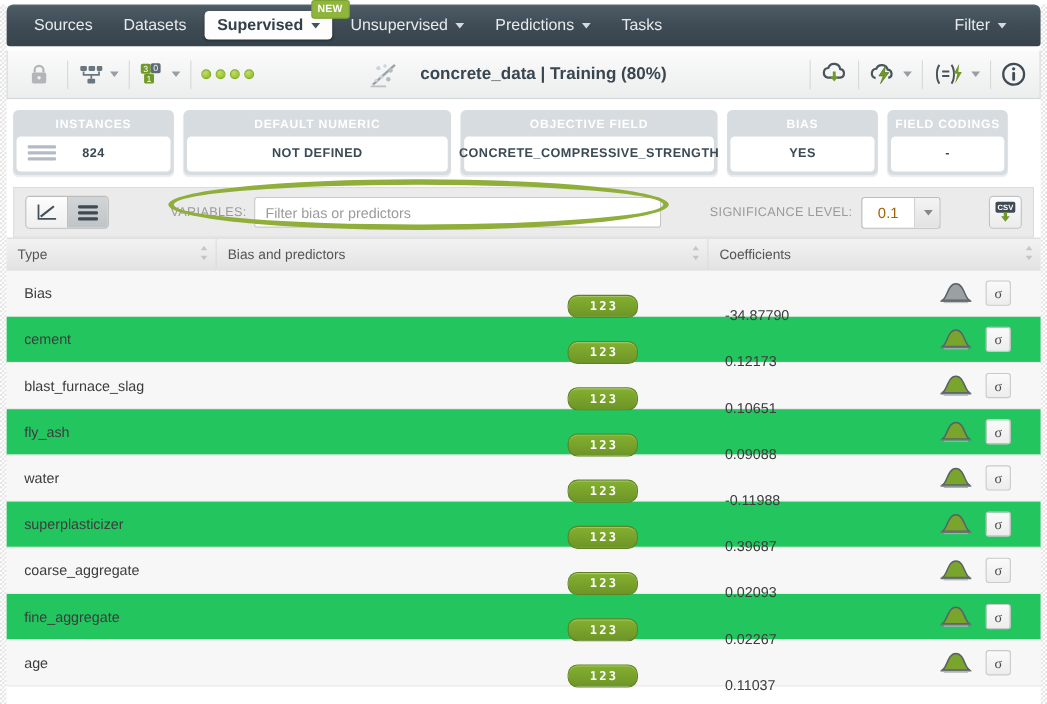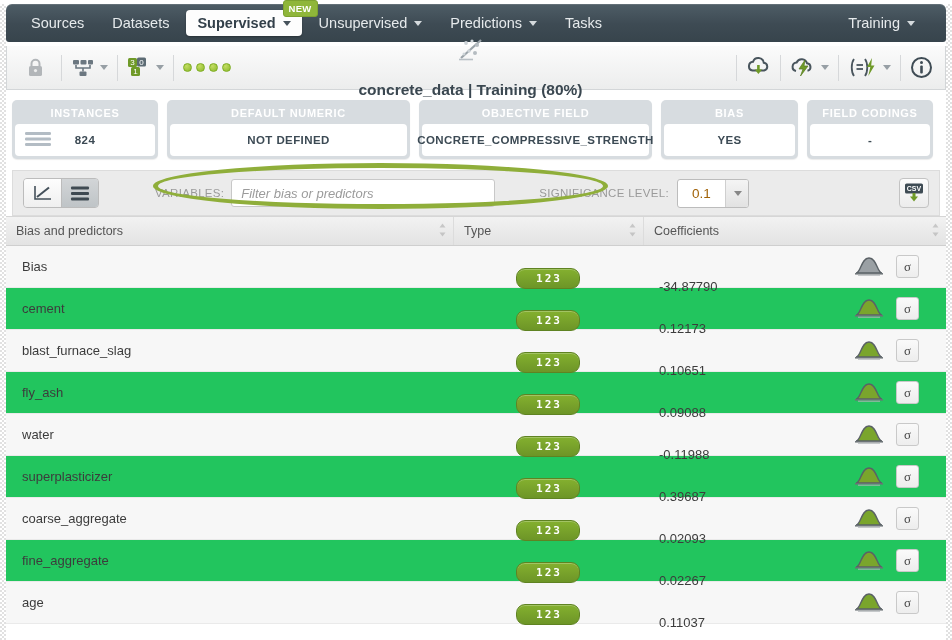--- a/index.html
+++ b/index.html
@@ -63,21 +63,21 @@
     display: flex; align-items: center; padding: 0 12px;
   }
   .tb-sep { width: 1px; height: 26px; background: #d6d8da; margin: 0 9px; }
   .tb-icon { display: flex; align-items: center; gap: 3px; cursor: pointer; }
   .dots4 { display: flex; gap: 4px; align-items: center; }
   .dot { width: 9px; height: 9px; border-radius: 50%;
          background: radial-gradient(circle at 35% 30%, #c4dd63, #8ab82a);
          border: 1px solid #7fae22; }
   .title-wrap {
     position: absolute; left: 0; right: 11px; display: flex;
-    align-items: center; justify-content: center; gap: 19px; pointer-events: none; flex-direction: column;
+    align-items: center; justify-content: center; gap: 19px; pointer-events: none;
   }
   .title-text { font-size: 15.5px; font-weight: bold; color: #3a4750; white-space: nowrap; }
   .tb-right { margin-left: auto; display: flex; align-items: center; }
 
   
   .metrics { display: flex; gap: 9px; margin: 10px 12px 0 12px; }
   .card {
     background: #d7dce0; border-radius: 5px; padding: 3px; flex: 0 0 auto;
     box-shadow: 0 1px 1px rgba(0,0,0,.08);
   }
@@ -89,44 +89,43 @@
     background: #fff; border-radius: 4px; height: 32px;
     display: flex; align-items: center; justify-content: center;
     font-size: 11.5px; font-weight: bold; color: #3c4a54; letter-spacing: .4px;
     position: relative; padding: 0 10px;
   }
   .card-body .lines-icon { position: absolute; left: 10px; }
   .c-instances { width: 146px; }
   .c-defnum    { width: 243px; }
   .c-objective { width: 233px; }
   .c-bias      { width: 137px; }
-  .c-codings   { width: 126px; }
+  .c-codings   { width: 109px; }
 
   
   .filterbar {
     position: relative; height: 46px; margin: 11px 12px 0 12px;
     background: #ebebeb; border: 1px solid #dcdcdc;
     display: flex; align-items: center; padding: 0 10px;
   }
   .viewtoggle { display: flex; border: 1px solid #bcbcbc; border-radius: 4px; overflow: hidden; }
   .vt-btn {
     width: 37px; height: 28px; display: flex; align-items: center; justify-content: center;
     background: linear-gradient(180deg,#fdfdfd,#efefef); cursor: pointer;
   }
   .vt-btn + .vt-btn { border-left: 1px solid #bcbcbc; }
   .vt-btn.active { background: linear-gradient(180deg,#d2d5d7,#bfc4c7); }
   .var-label {
     font-size: 11.5px; color: #9a9a9a; letter-spacing: .3px; font-weight: normal;
     margin-left: 56px; margin-right: 7px; white-space: nowrap;
   }
   .var-input {
-    width: 264px; height: 28px; border: 1px solid #c8c8c8; border-radius: 3px;
+    width: 370px; height: 28px; border: 1px solid #c8c8c8; border-radius: 3px;
     background: #fff; font-size: 13px; color: #555; padding: 0 9px;
     font-family: "Liberation Sans", sans-serif;
-    font-style: italic;
   }
   .var-input::placeholder { color: #9b9b9b; }
   .sig-label {
     font-size: 11.5px; color: #9a9a9a; letter-spacing: .3px; margin: 0 8px 0 44px; white-space: nowrap;
   }
   .sel {
     display: flex; height: 29px; border: 1px solid #bcbcbc; border-radius: 3px;
     overflow: hidden; background: #fff; cursor: pointer;
   }
   .sel-val {
@@ -213,21 +212,21 @@
     </div>
     <div class="nav-item">
       <span>Predictions</span>
       <span class="caret"></span>
     </div>
     <div class="nav-item">
       <span>Tasks</span>
     </div>
     <div class="nav-right">
       <div class="nav-item">
-        <span>Training</span>
+        <span>Filter</span>
         <span class="caret"></span>
       </div>
     </div>
   </div>
 
   <div class="toolbar">
 
     <div class="tb-icon" style="padding:0 8px;">
       <svg width="17" height="19" viewBox="0 0 17 19">
         <path d="M4.5 8V5.8a4 4 0 0 1 8 0V8" fill="none" stroke="#b2b6b9" stroke-width="2"></path>
@@ -397,38 +396,38 @@
         <text x="11" y="9.3" font-size="7" font-weight="bold" fill="#fff" text-anchor="middle" font-family="Liberation Sans, sans-serif">CSV</text>
         <path d="M11 11v5" stroke="#6f9a28" stroke-width="3"></path>
         <path d="M7 14.5l4 5 4-5z" fill="#6f9a28"></path>
       </svg>
     </div>
 
     <div class="annot-oval"></div>
   </div>
 
   <div class="thead">
+    <div class="th col-type">
+      <span>Type</span>
+      <span class="sorter">
+        <svg width="7" height="14" viewBox="0 0 7 14">
+          <path d="M3.5 0.5l3 4h-6z" fill="#9a9a9a"></path>
+          <path d="M3.5 13.5l-3-4h6z" fill="#9a9a9a"></path>
+        </svg>
+      </span>
+    </div>
     <div class="th col-name">
       <span>Bias and predictors</span>
       <span class="sorter">
         <svg width="7" height="14" viewBox="0 0 7 14">
           <path d="M3.5 0.5l3 4h-6z" fill="#9a9a9a"></path>
           <path d="M3.5 13.5l-3-4h6z" fill="#9a9a9a"></path>
         </svg>
       </span>
     </div>
-    <div class="th col-type">
-      <span>Type</span>
-      <span class="sorter">
-        <svg width="7" height="14" viewBox="0 0 7 14">
-          <path d="M3.5 0.5l3 4h-6z" fill="#9a9a9a"></path>
-          <path d="M3.5 13.5l-3-4h6z" fill="#9a9a9a"></path>
-        </svg>
-      </span>
-    </div>
     <div class="th col-coef">
       <span>Coefficients</span>
       <span class="sorter">
         <svg width="7" height="14" viewBox="0 0 7 14">
           <path d="M3.5 0.5l3 4h-6z" fill="#9a9a9a"></path>
           <path d="M3.5 13.5l-3-4h6z" fill="#9a9a9a"></path>
         </svg>
       </span>
     </div>
   </div>

